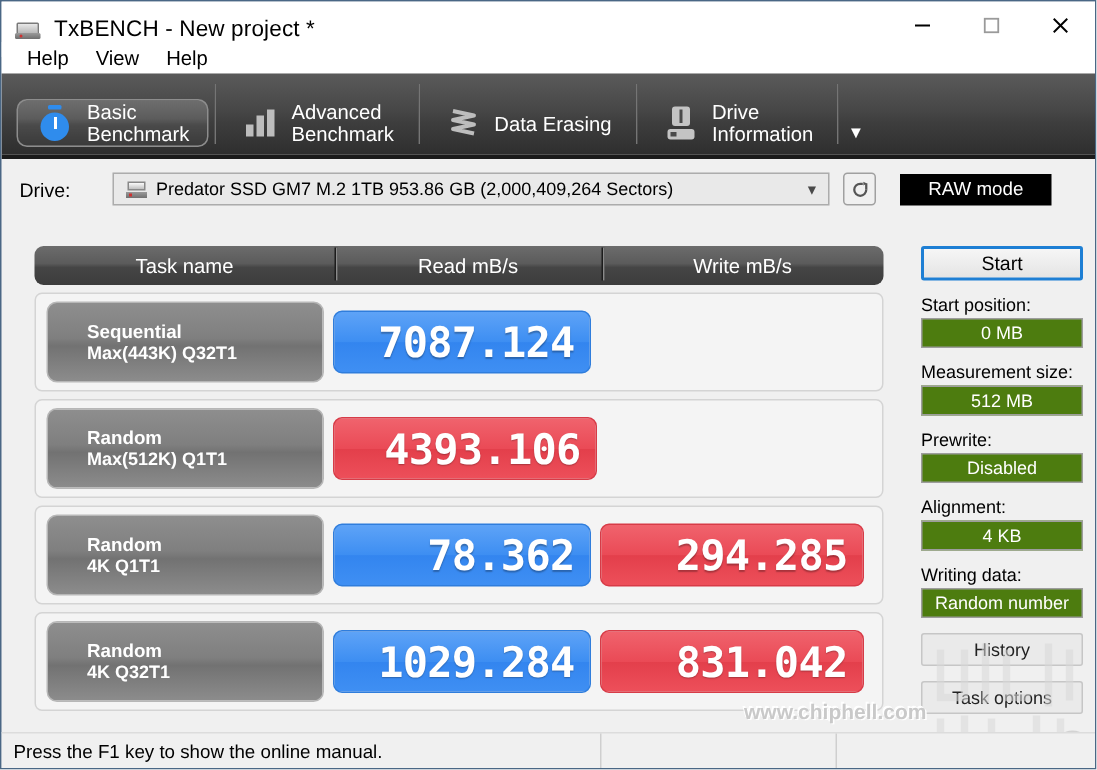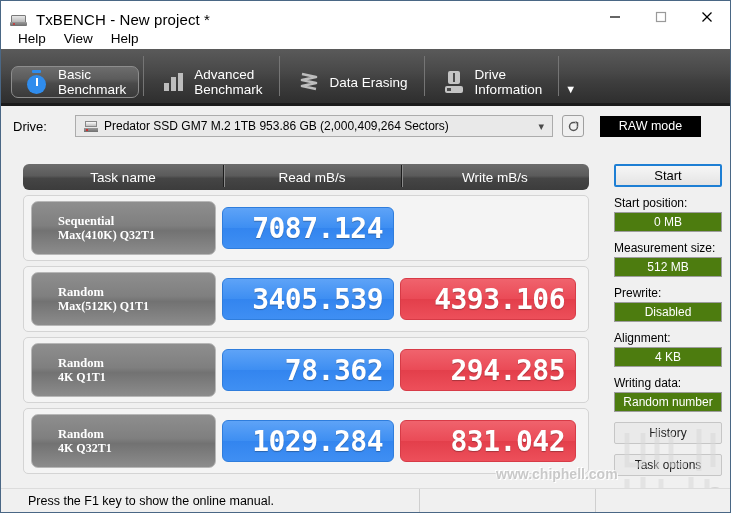--- a/index.html
+++ b/index.html
@@ -181,21 +181,21 @@
   .res-row {
     margin-top: 5px; height: 66px;
     background: #f4f4f4; border: 1px solid #d4d4d4; border-radius: 5px;
     display: flex; align-items: center; padding: 0 7px;
   }
   .task-cell {
     flex: 0 0 185px; height: 54px; margin-right: 6px;
     background: linear-gradient(180deg,#8e8e8e 0%, #7f7f7f 45%, #727272 55%, #8c8c8c 100%);
     border: 1px solid #b7b7b7; border-radius: 7px;
     display: flex; flex-direction: column; justify-content: center;
-    padding-left: 26px; color: #ffffff; font-family: Liberation Serif, serif;
+    padding-left: 26px; color: #ffffff;
   }
   .task-l1 { font-size: 12.5px; font-weight: bold; line-height: 14px; }
   .task-l2 { font-size: 12px;  font-weight: bold; line-height: 14px; }
 
   .val-cell {
     height: 42px; border-radius: 6px;
     display: flex; align-items: center; justify-content: flex-end;
     color: #ffffff;
     font-family: "DejaVu Sans Mono", monospace;
     font-size: 28px; font-weight: bold;
@@ -253,21 +253,21 @@
     position: absolute; left: 612px; top: 418px; width: 118px; height: 92px;
     pointer-events: none; opacity: 0.55;
   }
 
   
   .statusbar {
     position: absolute; left: 0; bottom: 0; width: 729px; height: 24px;
     background: #f0f0f0; border-top: 1px solid #dcdcdc;
     display: flex; align-items: center;
   }
-  .sb-cell { height: 24px; display: flex; align-items: center; font-size: 12.5px; color: #000; margin-left: 19px; }
+  .sb-cell { height: 24px; display: flex; align-items: center; font-size: 12.5px; color: #000; }
   .sb-main { flex: 0 0 400px; padding-left: 8px; border-right: 1px solid #cfcfcf; }
   .sb-2 { flex: 0 0 157px; border-right: 1px solid #cfcfcf; }
   .sb-3 { flex: 1; }
 </style>
 </head>
 <body>
 
 <div id="app">
 
   <div class="titlebar">
@@ -388,31 +388,30 @@
   <div class="results">
     <div class="res-header">
       <div class="hcell h-task">Task name</div>
       <div class="hcell h-read">Read mB/s</div>
       <div class="hcell h-write">Write mB/s</div>
     </div>
 
     <div class="res-row">
       <div class="task-cell">
         <span class="task-l1">Sequential</span>
-        <span class="task-l2">Max(410K) Q32T1</span>
+        <span class="task-l2">Max(443K) Q32T1</span>
       </div>
       <div class="val-cell val-read">7087.124</div>
     </div>
 
     <div class="res-row">
       <div class="task-cell">
         <span class="task-l1">Random</span>
         <span class="task-l2">Max(512K) Q1T1</span>
       </div>
-      <div class="val-cell val-read">3405.539</div>
       <div class="val-cell val-write">4393.106</div>
     </div>
 
     <div class="res-row">
       <div class="task-cell">
         <span class="task-l1">Random</span>
         <span class="task-l2">4K Q1T1</span>
       </div>
       <div class="val-cell val-read">78.362</div>
       <div class="val-cell val-write">294.285</div>

